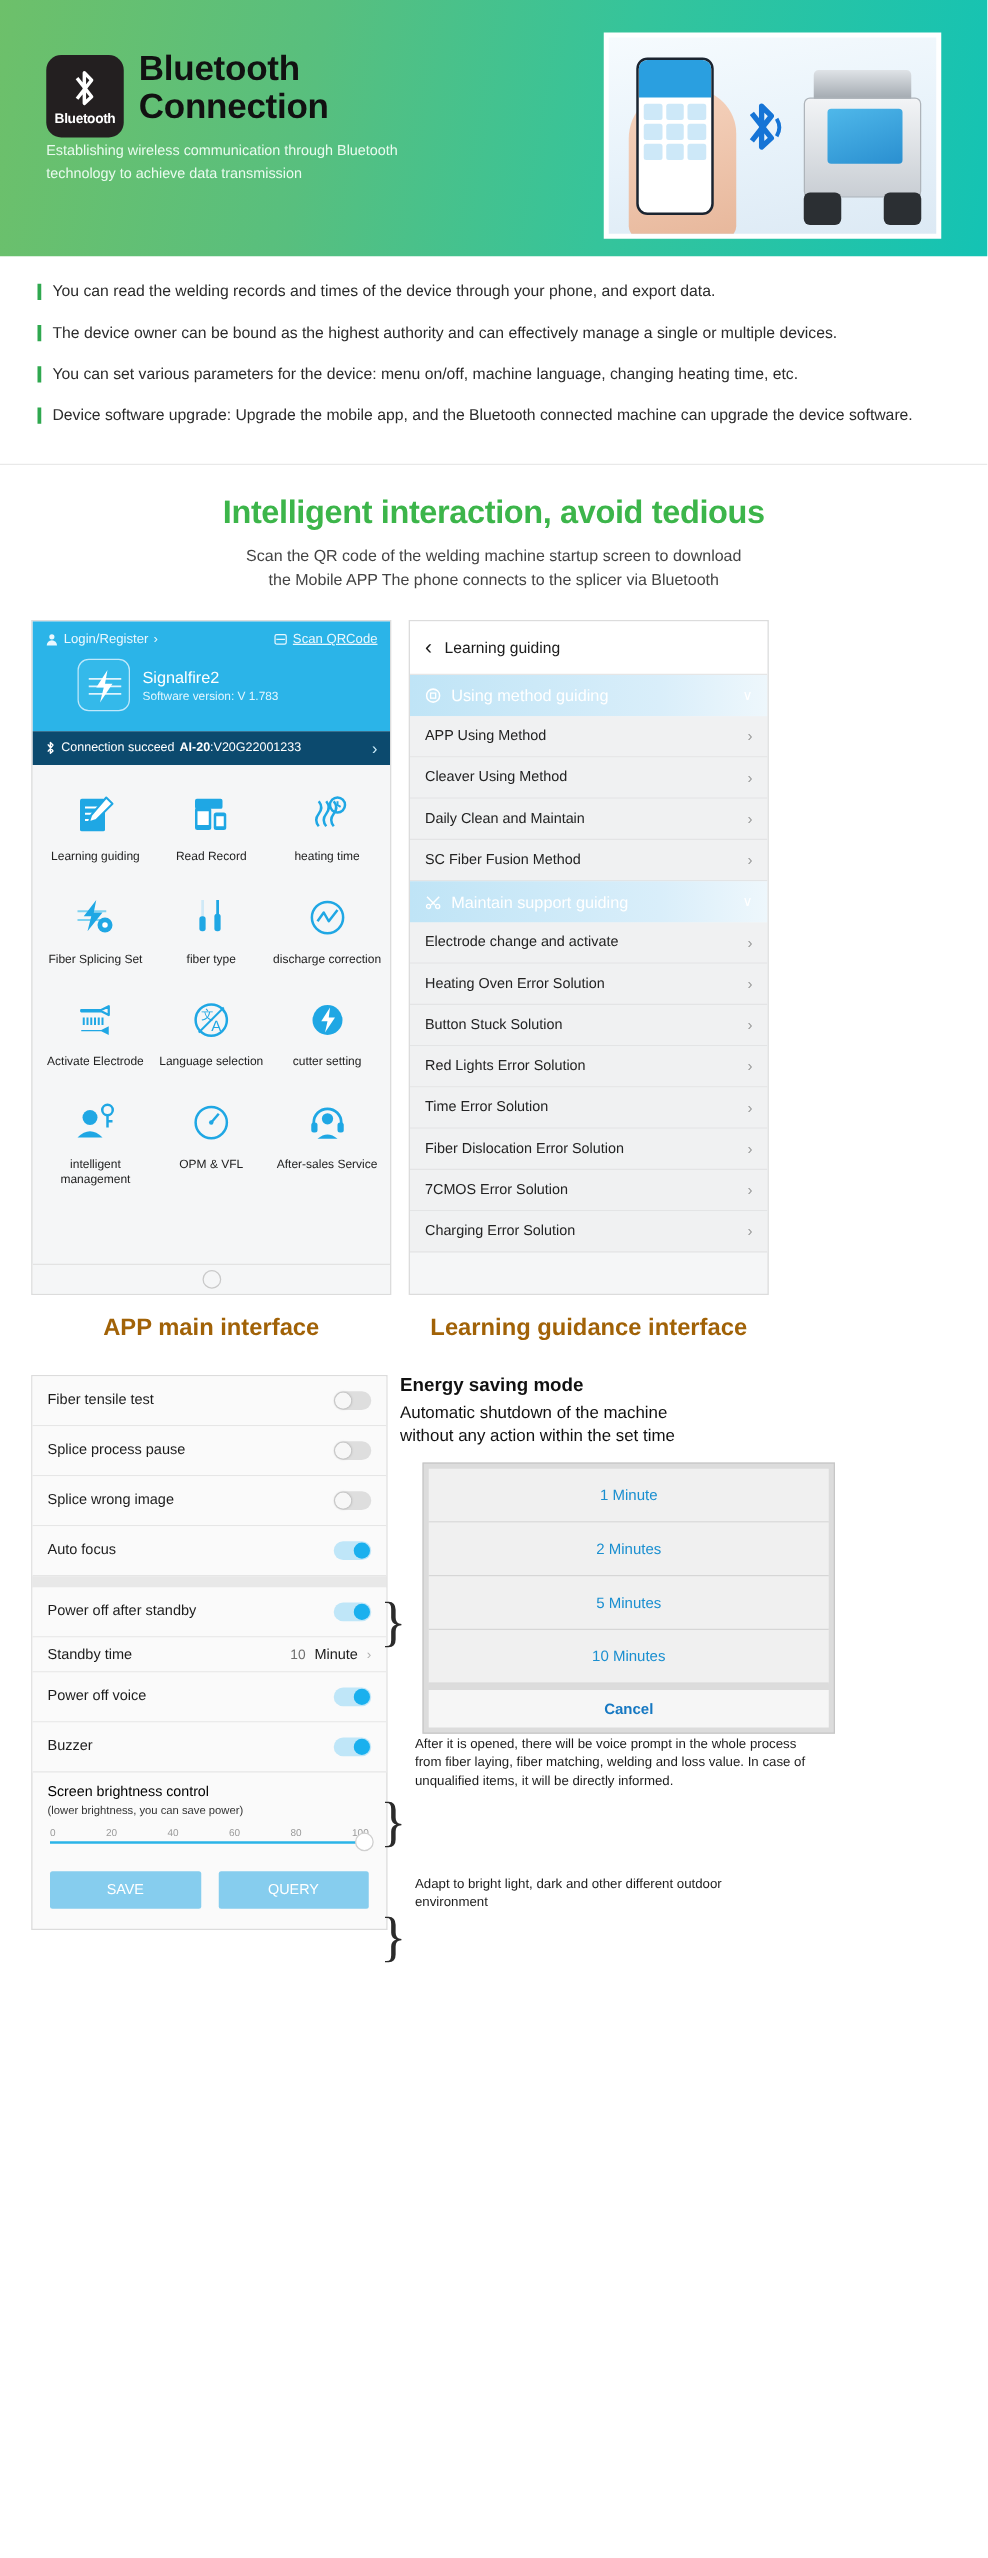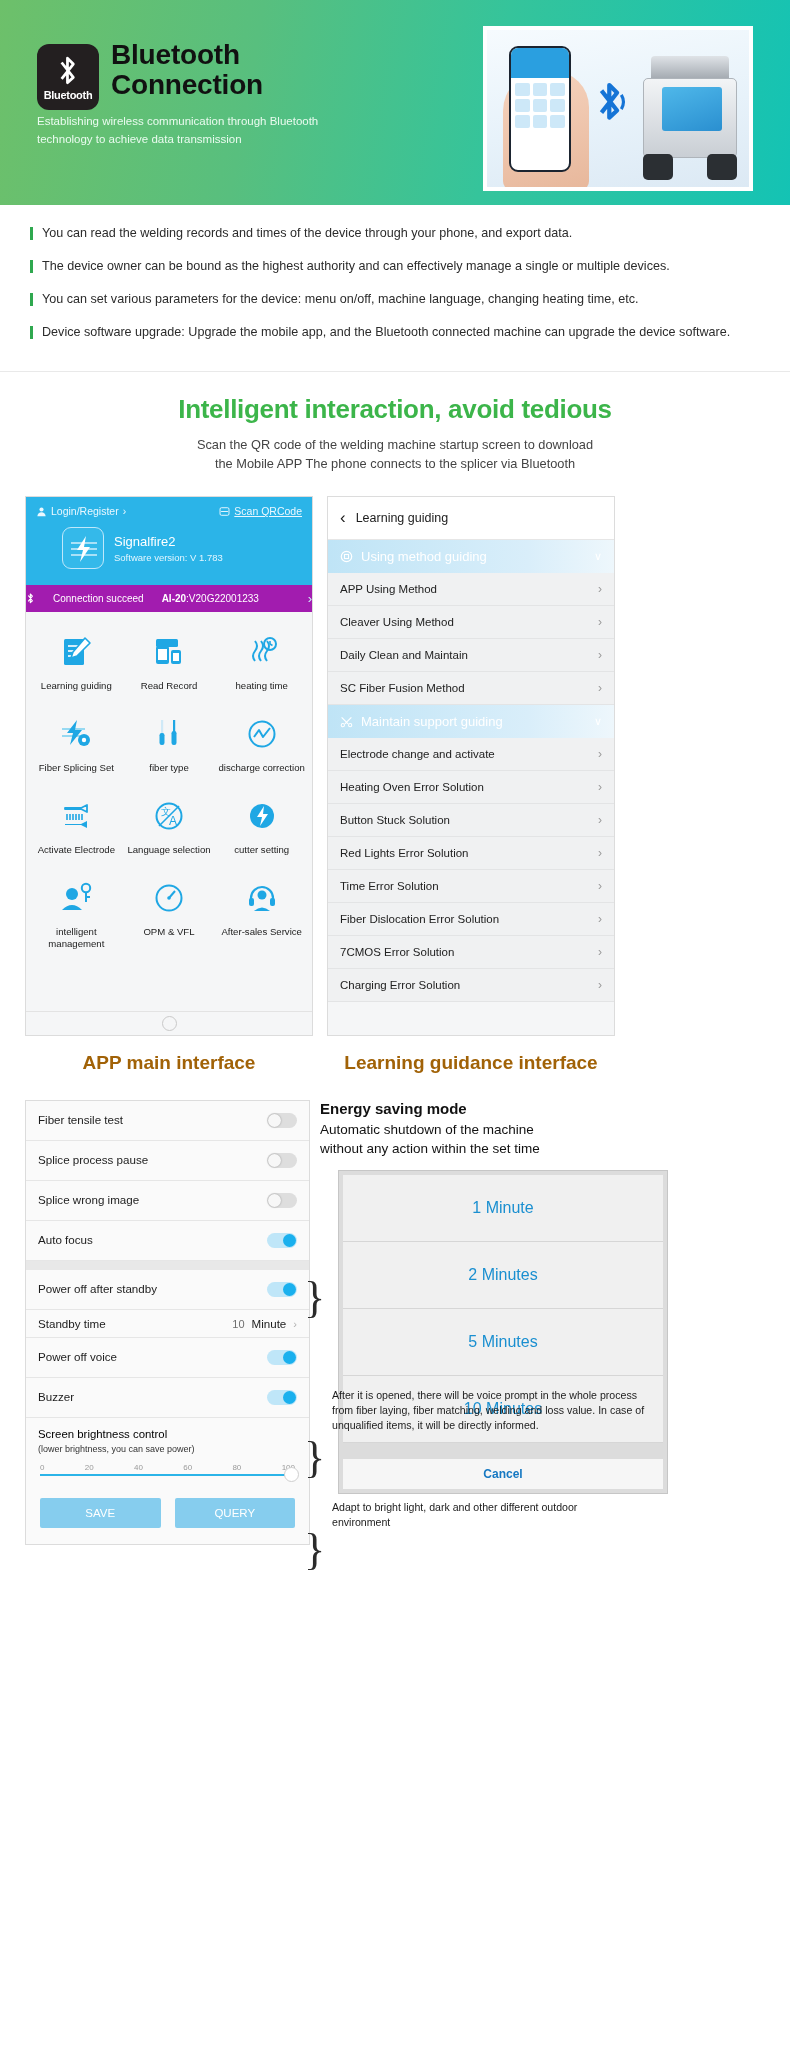--- a/index.html
+++ b/index.html
@@ -120,22 +120,22 @@
   .app-head-right { display:flex; align-items:center; gap:4px;text-decoration:underline;}
   .mini-ic { width:11px; height:11px; display:inline-block; }
   .dev-row { display:flex; align-items:center; gap:10px; padding:10px 0 4px 26px;}
   .dev-logo {
     width:42px; height:42px; border:1.5px solid #bfe8fb; border-radius:9px;
     position:relative; background:#34b9ea;
   }
   .dev-name { color:#fff; font-size:13px; }
   .dev-ver { color:#e2f6ff; font-size:9.5px; margin-top:3px; }
   .conn-bar {
-    background:#a21caf; display:flex; align-items:center; gap:18px;
-    padding:6px 0; color:#fff; font-size:10px;
+    background:#0c4a6e; display:flex; align-items:center; gap:4px;
+    padding:6px 10px; color:#fff; font-size:10px;
   }
   .conn-bar .chev { margin-left:auto; font-size:13px; color:#cdeefb;}
   .conn-id b { font-weight:bold; }
 
   .icon-grid { display:grid; grid-template-columns:repeat(3,1fr); padding:10px 4px 0 4px; }
   .gcell { text-align:center; padding:10px 2px 12px 2px; }
   .gicon { height:40px; display:flex; align-items:center; justify-content:center; }
   .glabel { font-size:9.6px; color:#222; margin-top:8px; line-height:1.25; }
   .app-foot {
     position:absolute; bottom:0; left:0; right:0; height:24px; border-top:1px solid #e3e3e3;
@@ -189,24 +189,24 @@
   
   .right-col { width:450px; padding-left:10px; position:relative; }
   .energy-title { font-size:15px; font-weight:bold; color:#111; }
   .energy-sub { font-size:13.5px; color:#111; line-height:1.35; margin-top:4px; }
   .picker {
     margin-top:12px; margin-left:18px; width:330px;
     background:#dcdcdc; border:1px solid #c6c6c6; padding:4px;
   }
   .pick-item {
     background:#f0f0f0; border-bottom:1px solid #d6d6d6;
-    text-align:center; padding:24px 0; color:#1a8fd0; font-size:16px;
+    text-align:center; padding:14px 0; color:#1a8fd0; font-size:12px;
   }
   .pick-cancel {
-    margin-top:16px; background:#f6f6f6; text-align:center; padding:8px 0;
+    margin-top:5px; background:#f6f6f6; text-align:center; padding:8px 0;
     color:#1678c2; font-size:12px; font-weight:bold;
   }
 
   .brace { position:absolute; font-size:44px; color:#2b2b2b; font-family:"Liberation Serif", serif; }
   .note { position:absolute; font-size:10.6px; color:#1c1c1c; line-height:1.42; }
 </style>
 </head>
 <body>
 
 <div class="hero">

